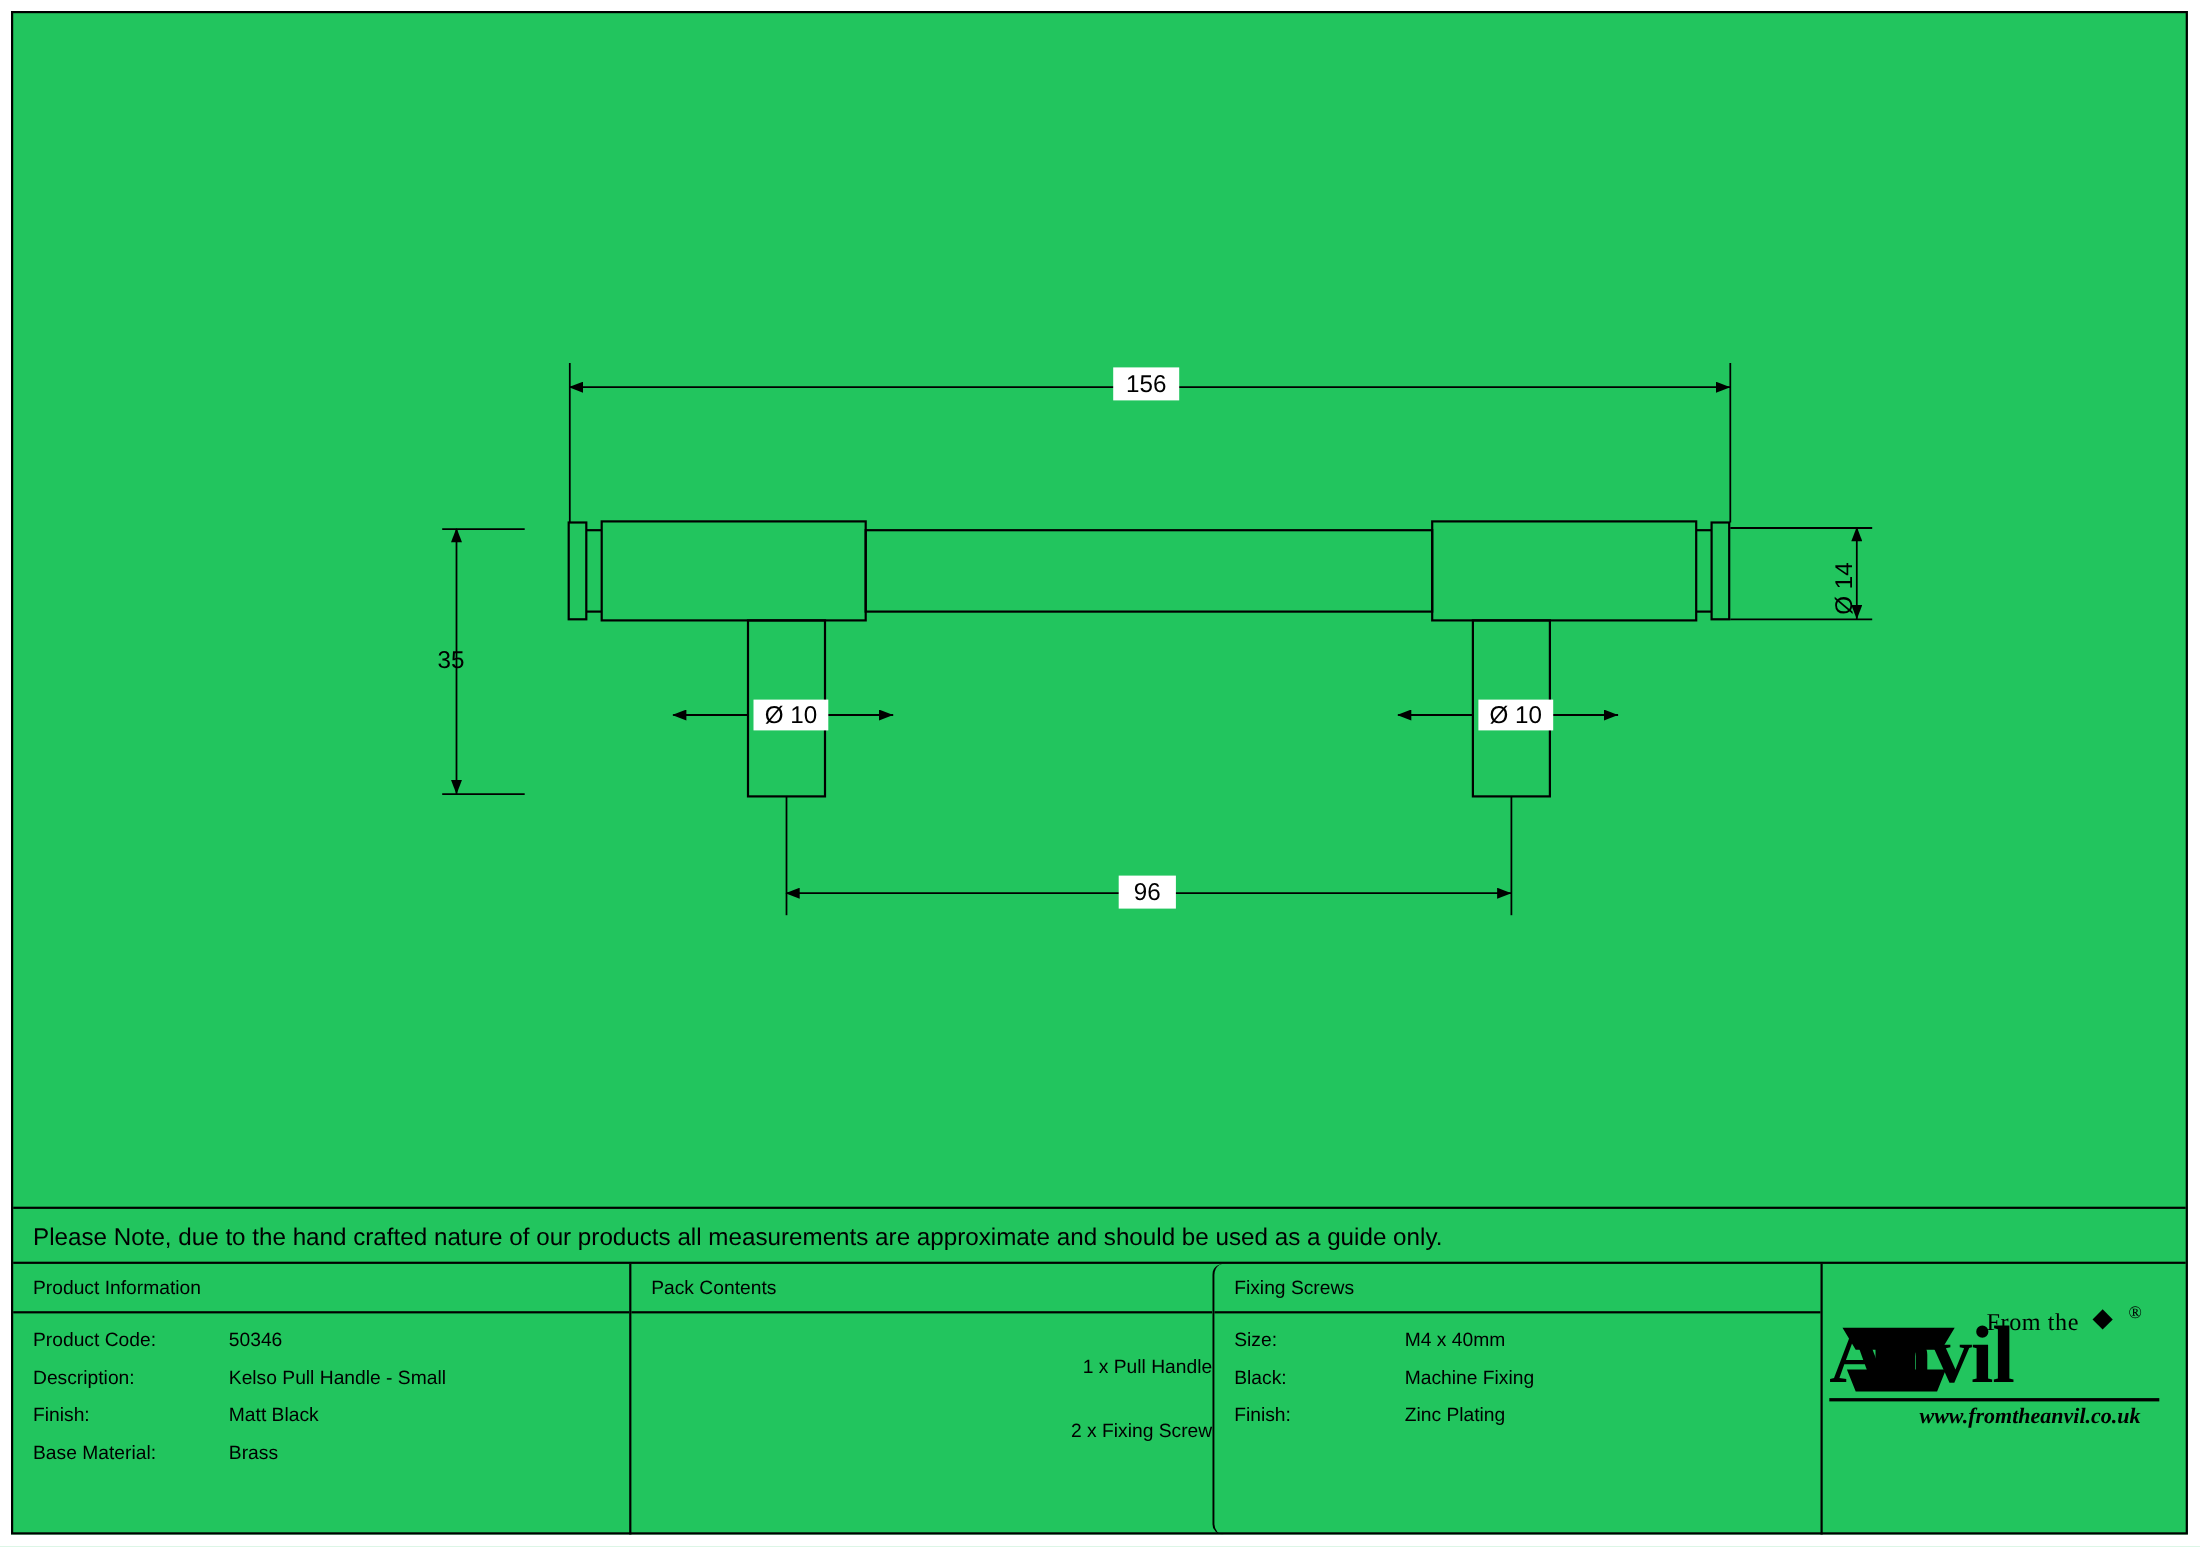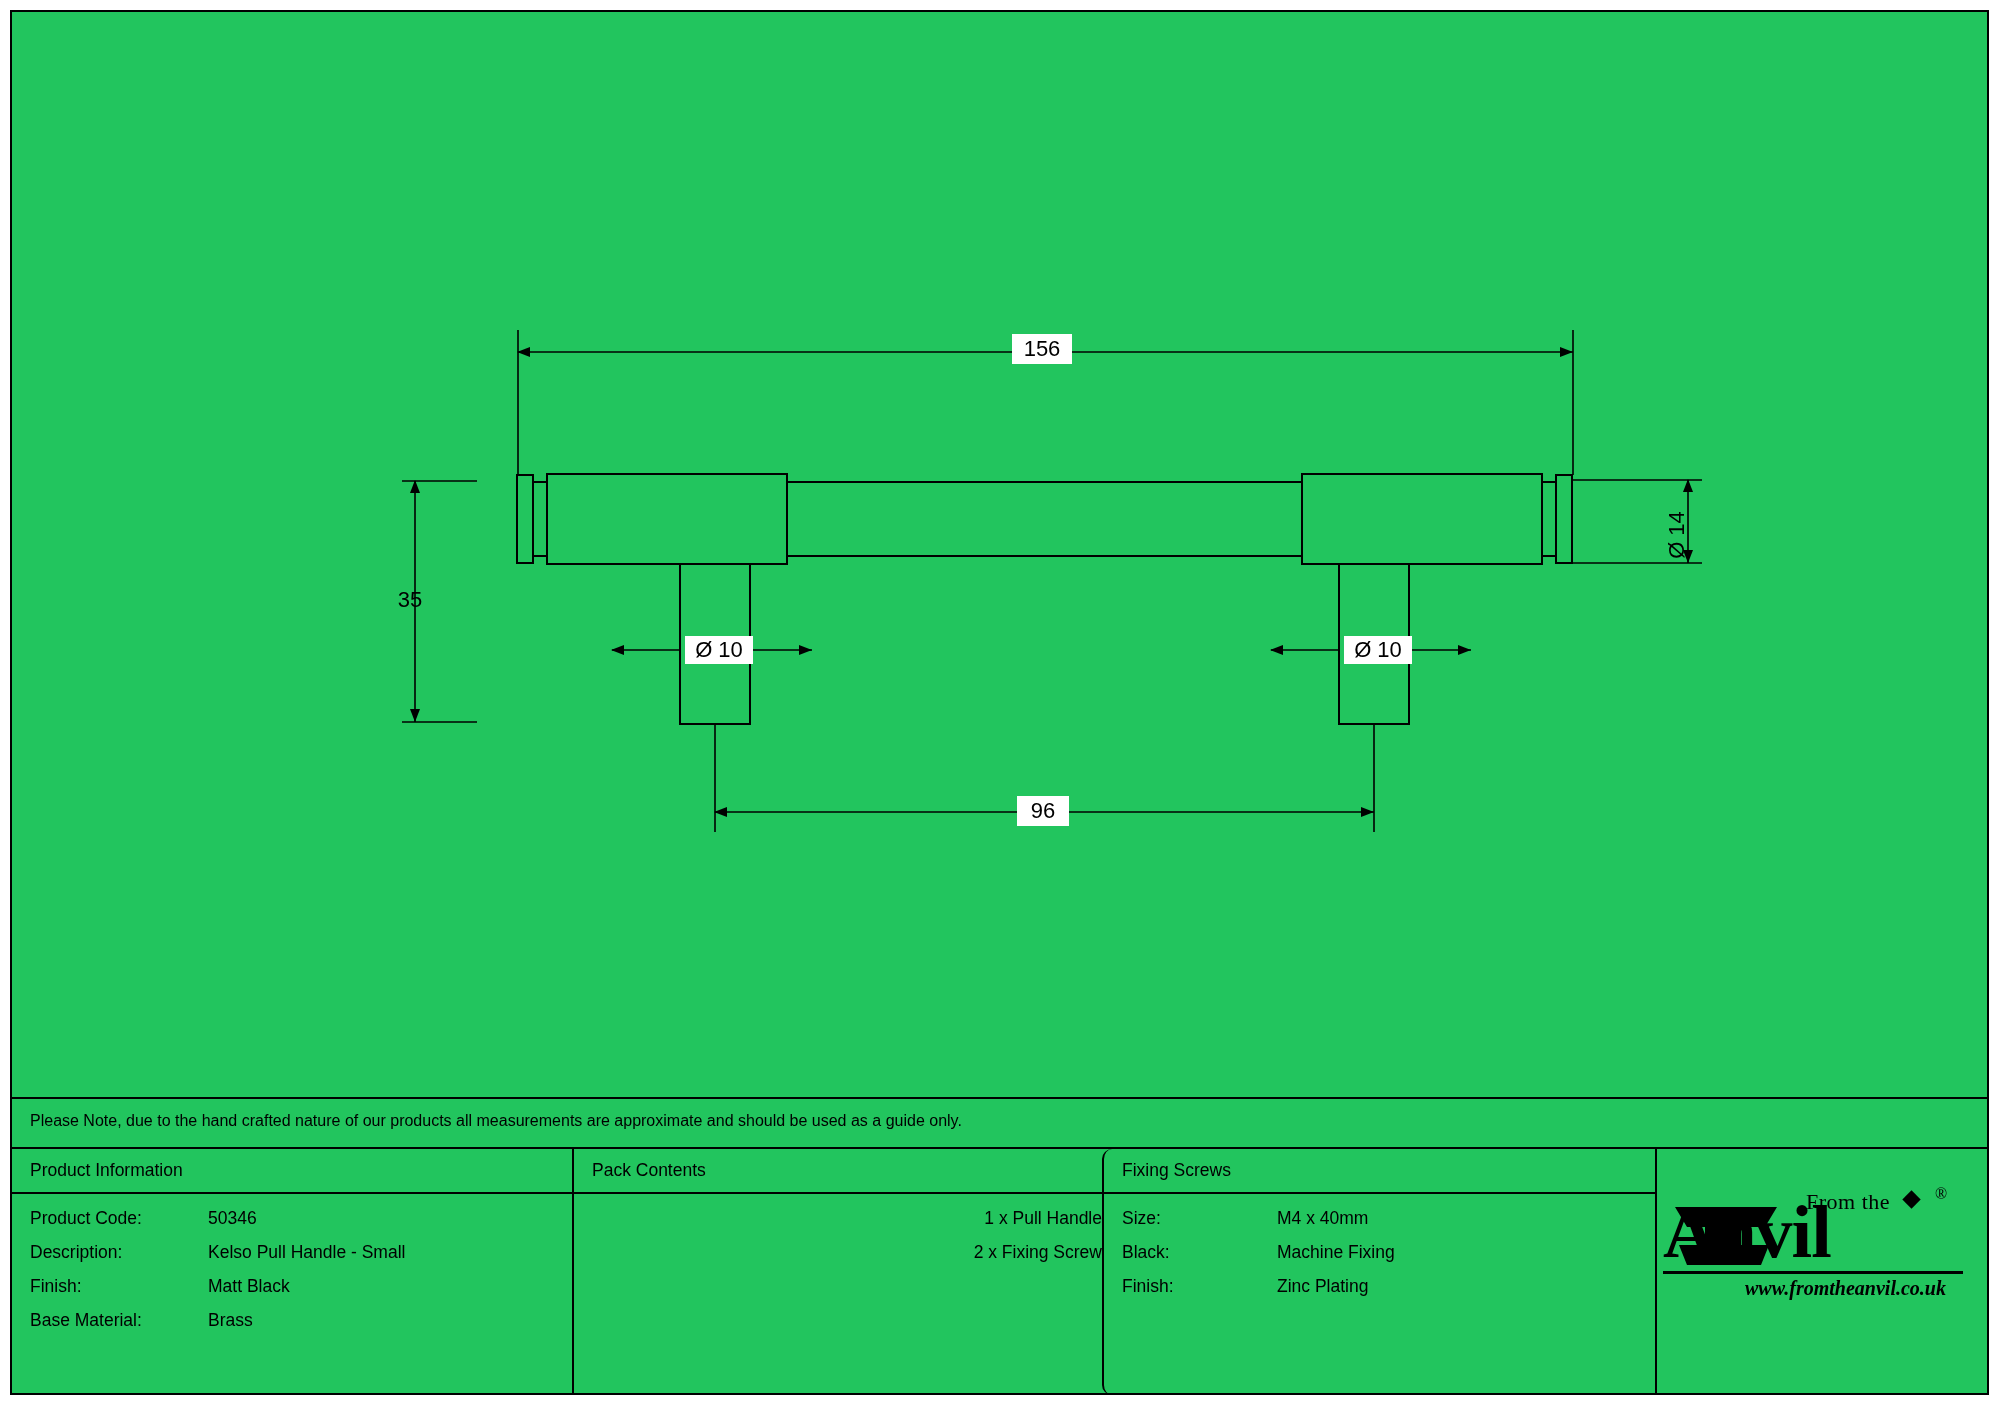--- a/index.html
+++ b/index.html
@@ -44,21 +44,21 @@
     top: 1085px;
     width: 1975px;
     height: 50px;
     border-top: 2px solid #000;
     box-sizing: border-box;
   }
   #note-text {
     position: absolute;
     left: 18px;
     top: 13px;
-    font-size: 16px;
+    font-size: 22px;
     white-space: nowrap;
   }
 
   
   #info-table {
     position: absolute;
     left: 0;
     top: 1135px;
     width: 1975px;
     height: 246px;
@@ -106,20 +106,21 @@
     white-space: nowrap;
   }
   .kv .k { position: absolute; left: 0; top: 0; }
   .kv .v { position: absolute; top: 0; }
   #col-product .kv .v { left: 178px; }
   #col-fixing  .kv .v { left: 155px; }
   .pack-line {
     height: 34px;
     font-size: 17.5px;
     white-space: nowrap;
+    margin-top: 24px;
   }
 
   
   #logo-wrap {
     position: absolute;
     left: 0; top: 0;
     width: 100%; height: 100%;
   }
   #logo-fromthe {
     position: absolute;

